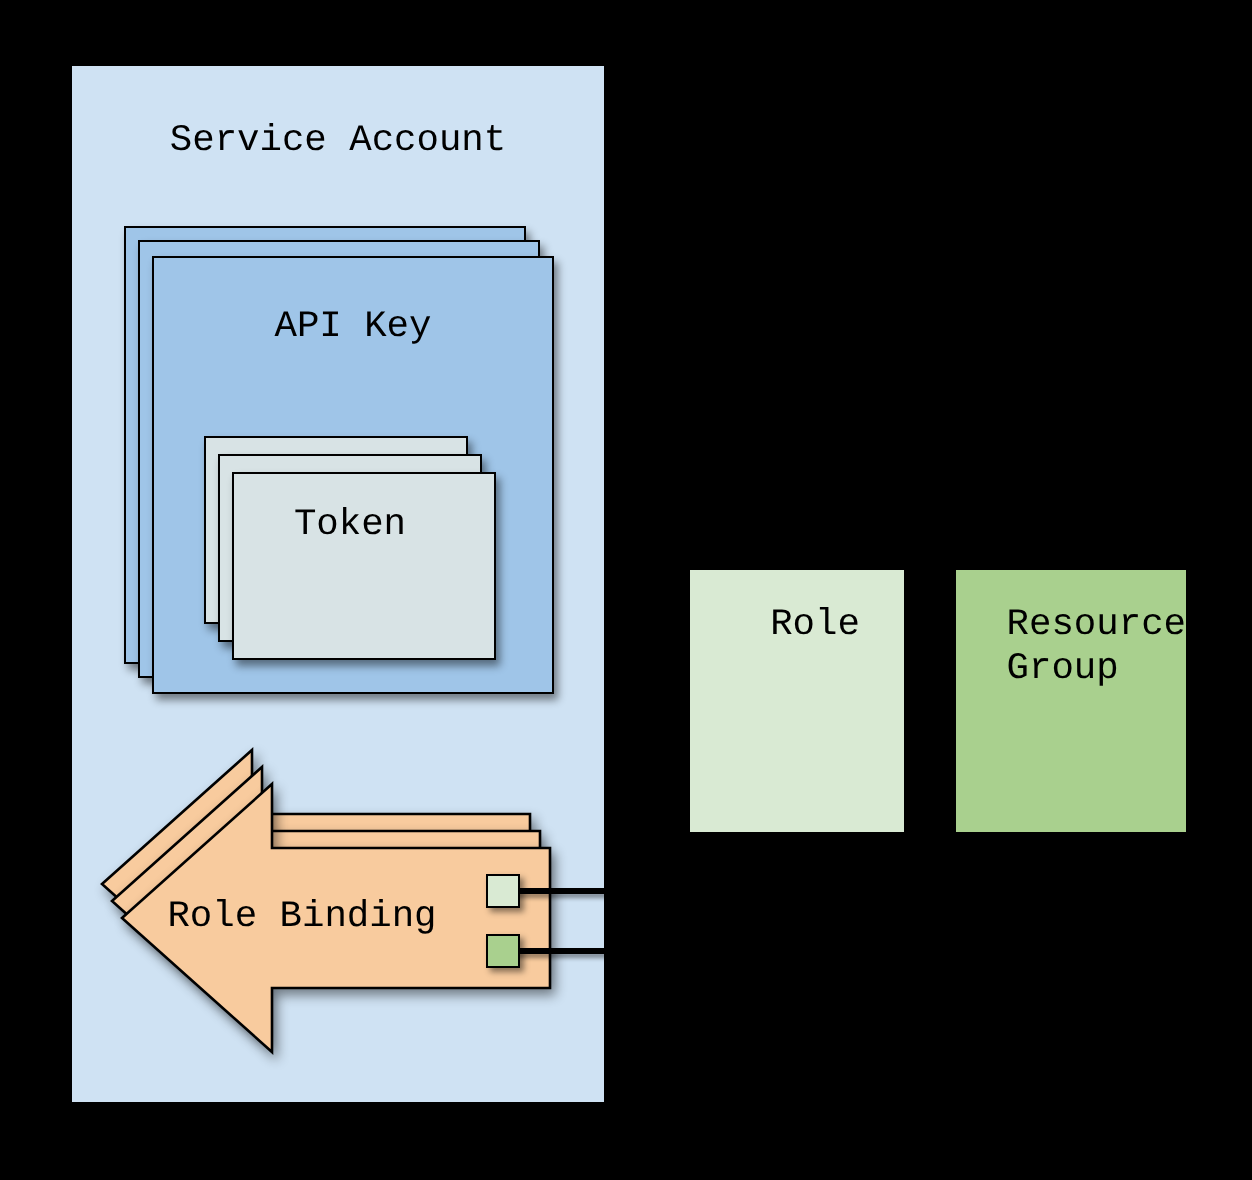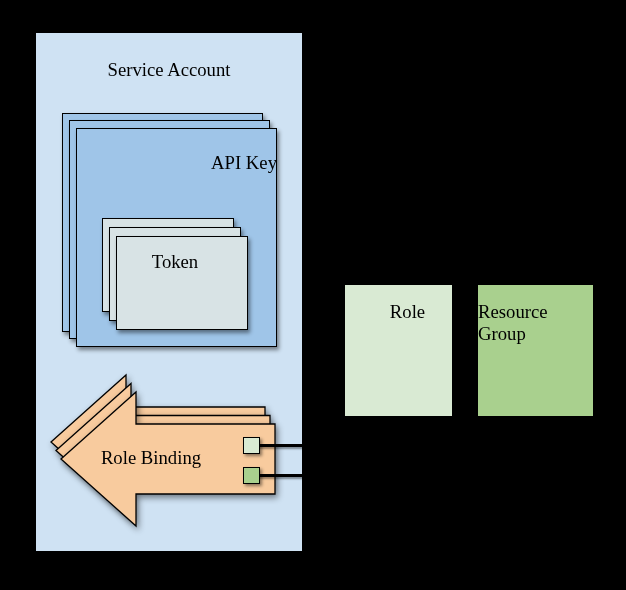--- a/index.html
+++ b/index.html
@@ -1,21 +1,21 @@
 <!DOCTYPE html>
 <html><head>
 <meta charset="utf-8">
 <style>
   html,body{margin:0;padding:0;background:#000;}
   #stage{
     position:relative;
     width:626px;height:590px;
     background:#000;
     overflow:hidden;
-    font-family:Liberation Serif, serif;
+    font-family:Liberation Mono, monospace;
     color:#000;
   }
   .abs{position:absolute;}
   
   #service-box{left:36px;top:33px;width:266px;height:518px;}
   #role-box{left:345px;top:285px;width:107px;height:131px;}
   #rg-box{left:478px;top:285px;width:115px;height:131px;}
   
   .stacked{
     box-sizing:border-box;
@@ -50,25 +50,25 @@
   #arrow-svg polygon{
     stroke:#000;stroke-width:1.3;stroke-linejoin:miter;
     filter:drop-shadow(2px 3px 3px rgba(0,0,0,0.45));
   }
   
   .lbl{
     font-size:18.7px;line-height:22px;
     text-align:center;white-space:pre-line;
   }
   #lbl-service{left:36px;top:59px;width:266px;}
-  #lbl-api{left:76px;top:152px;width:201px;text-align:right;}
+  #lbl-api{left:76px;top:152px;width:201px;}
   #lbl-token{left:102px;top:251px;width:146px;}
   #lbl-rolebinding{left:39px;top:447px;width:224px;}
   #lbl-role{left:345px;top:301px;width:125px;}
-  #lbl-rg{left:478px;top:301px;width:115px;display:flex;justify-content:flex-start;}
+  #lbl-rg{left:478px;top:301px;width:115px;display:flex;justify-content:flex-end;}
   #lbl-rg .wrap{text-align:left;white-space:pre-line;}
 </style>
 </head>
 <body>
 
 <div id="stage" style="background: rgb(0, 0, 0);">
 
   <div class="abs" id="service-box" style="background: rgb(207, 226, 243);"></div>
 
   <div class="abs stacked api" id="api-1" style="background: rgb(159, 197, 232);"></div>

